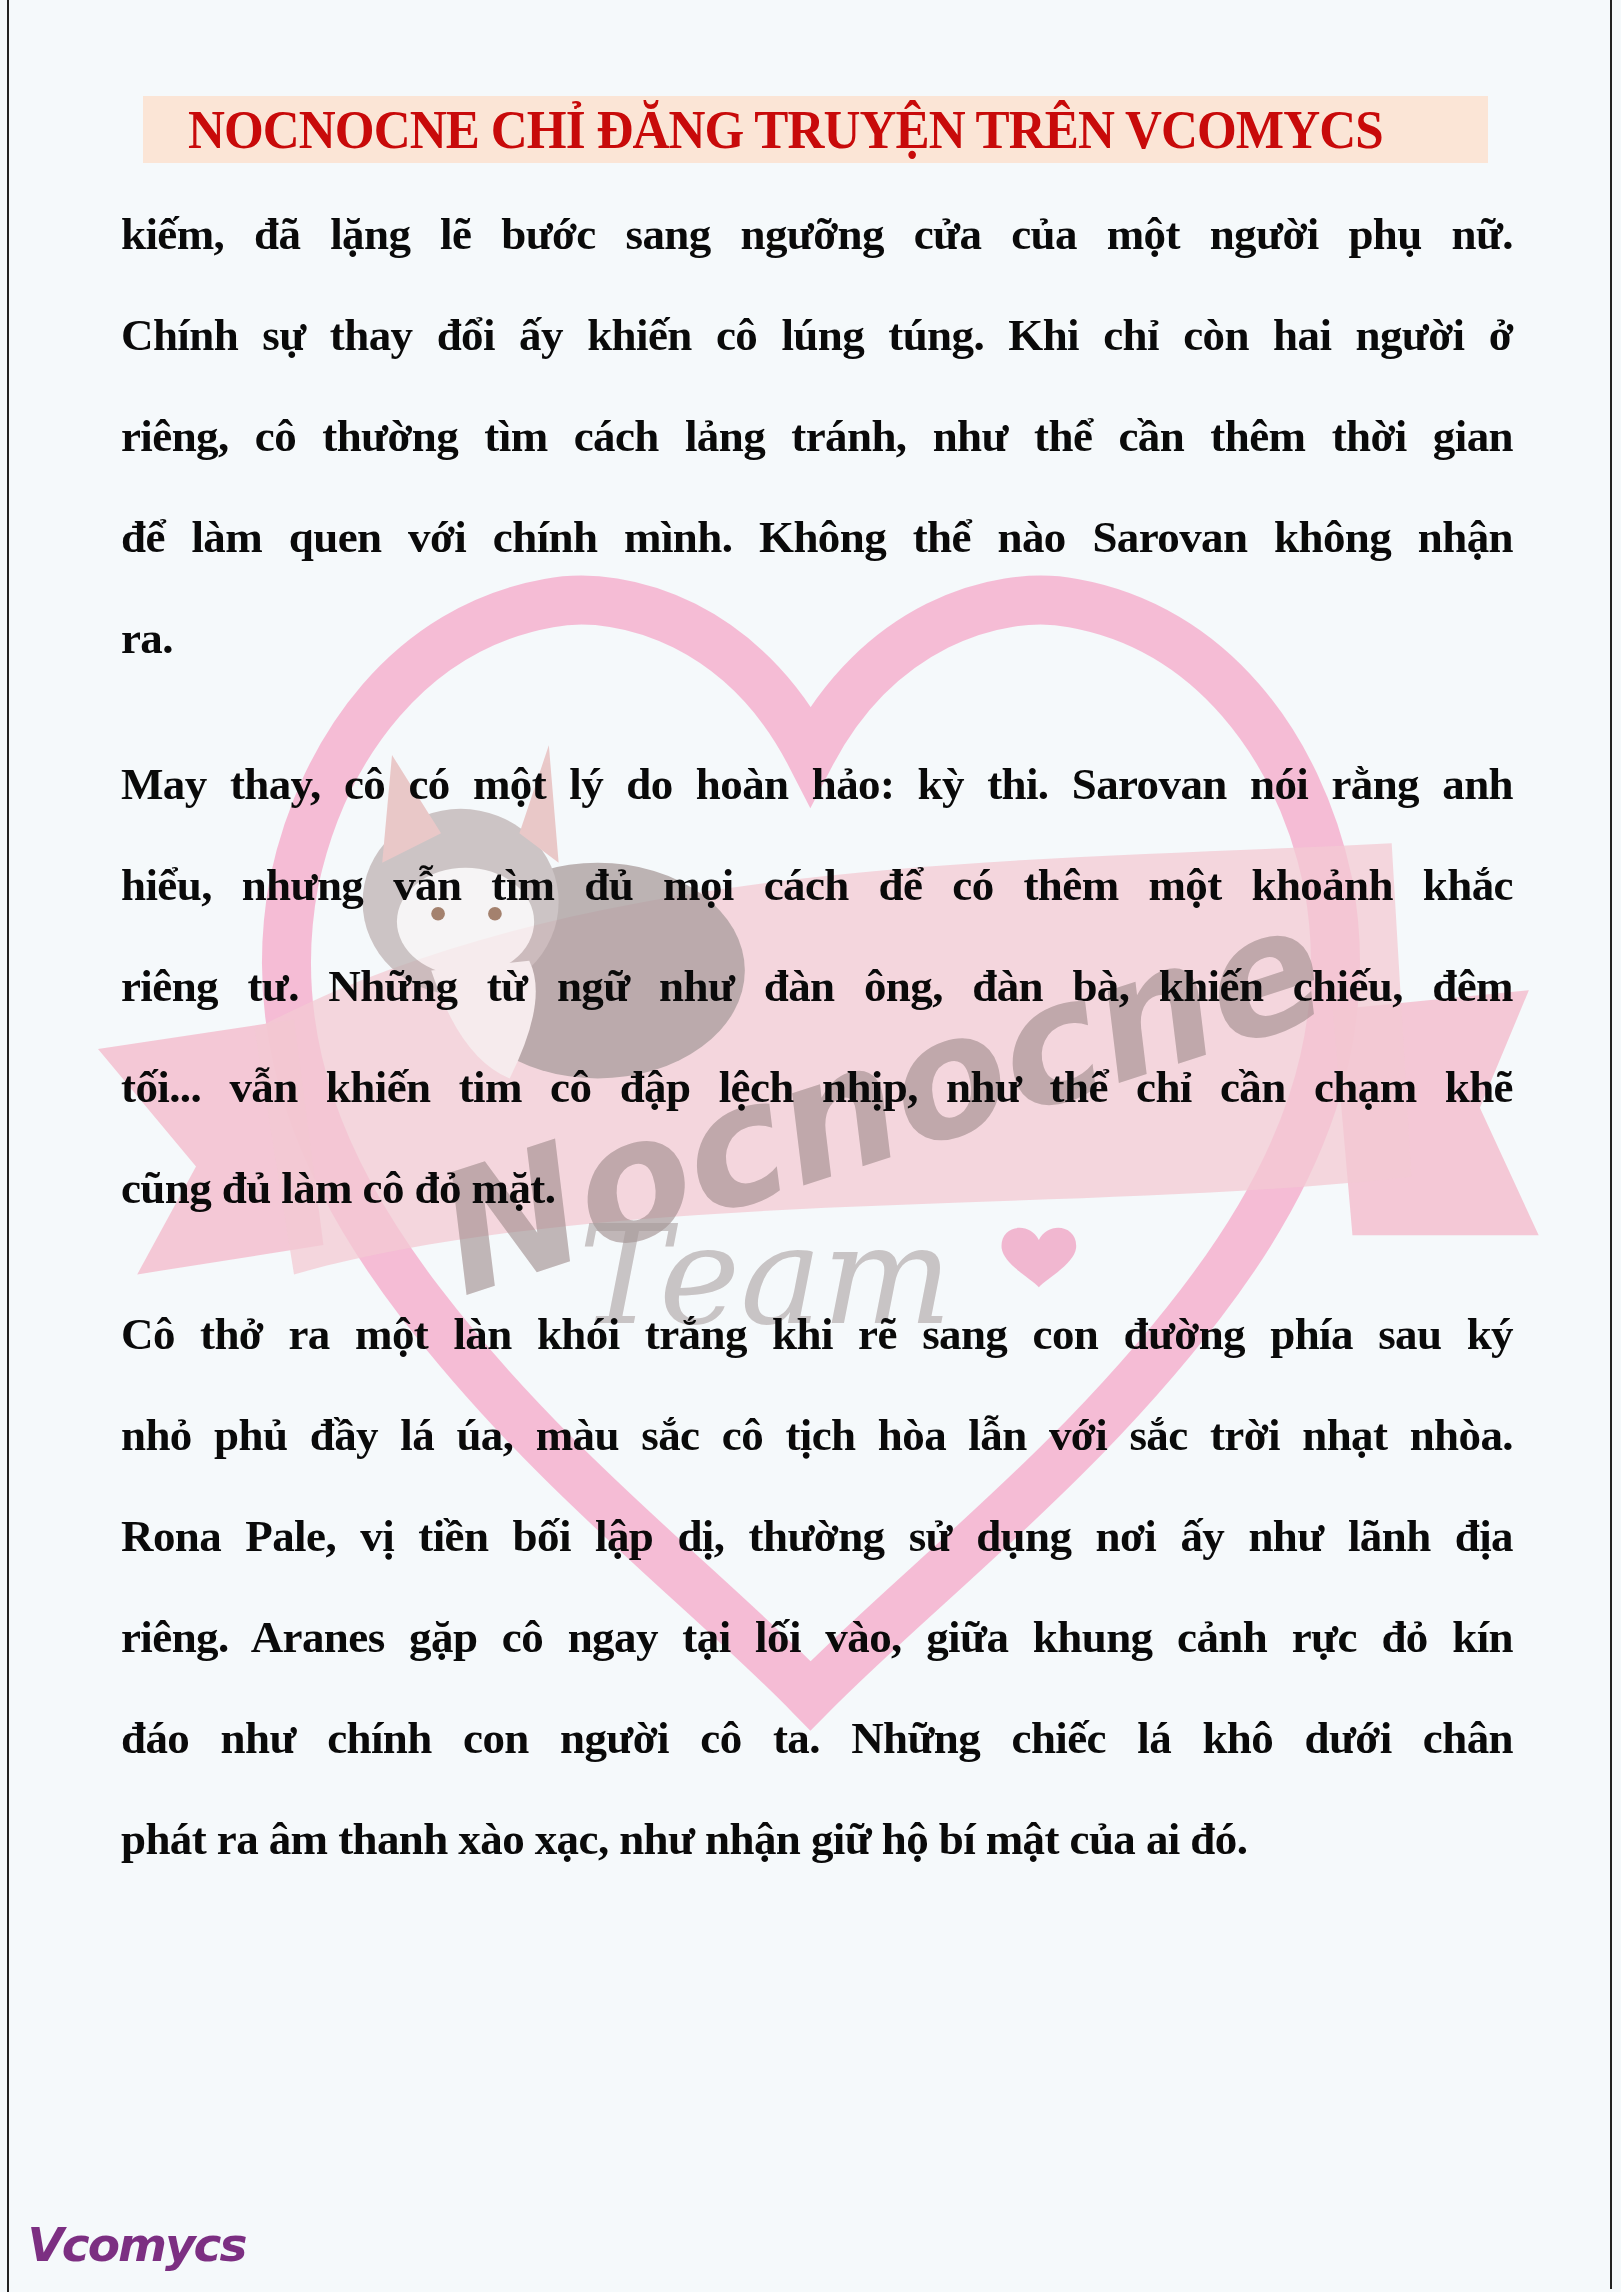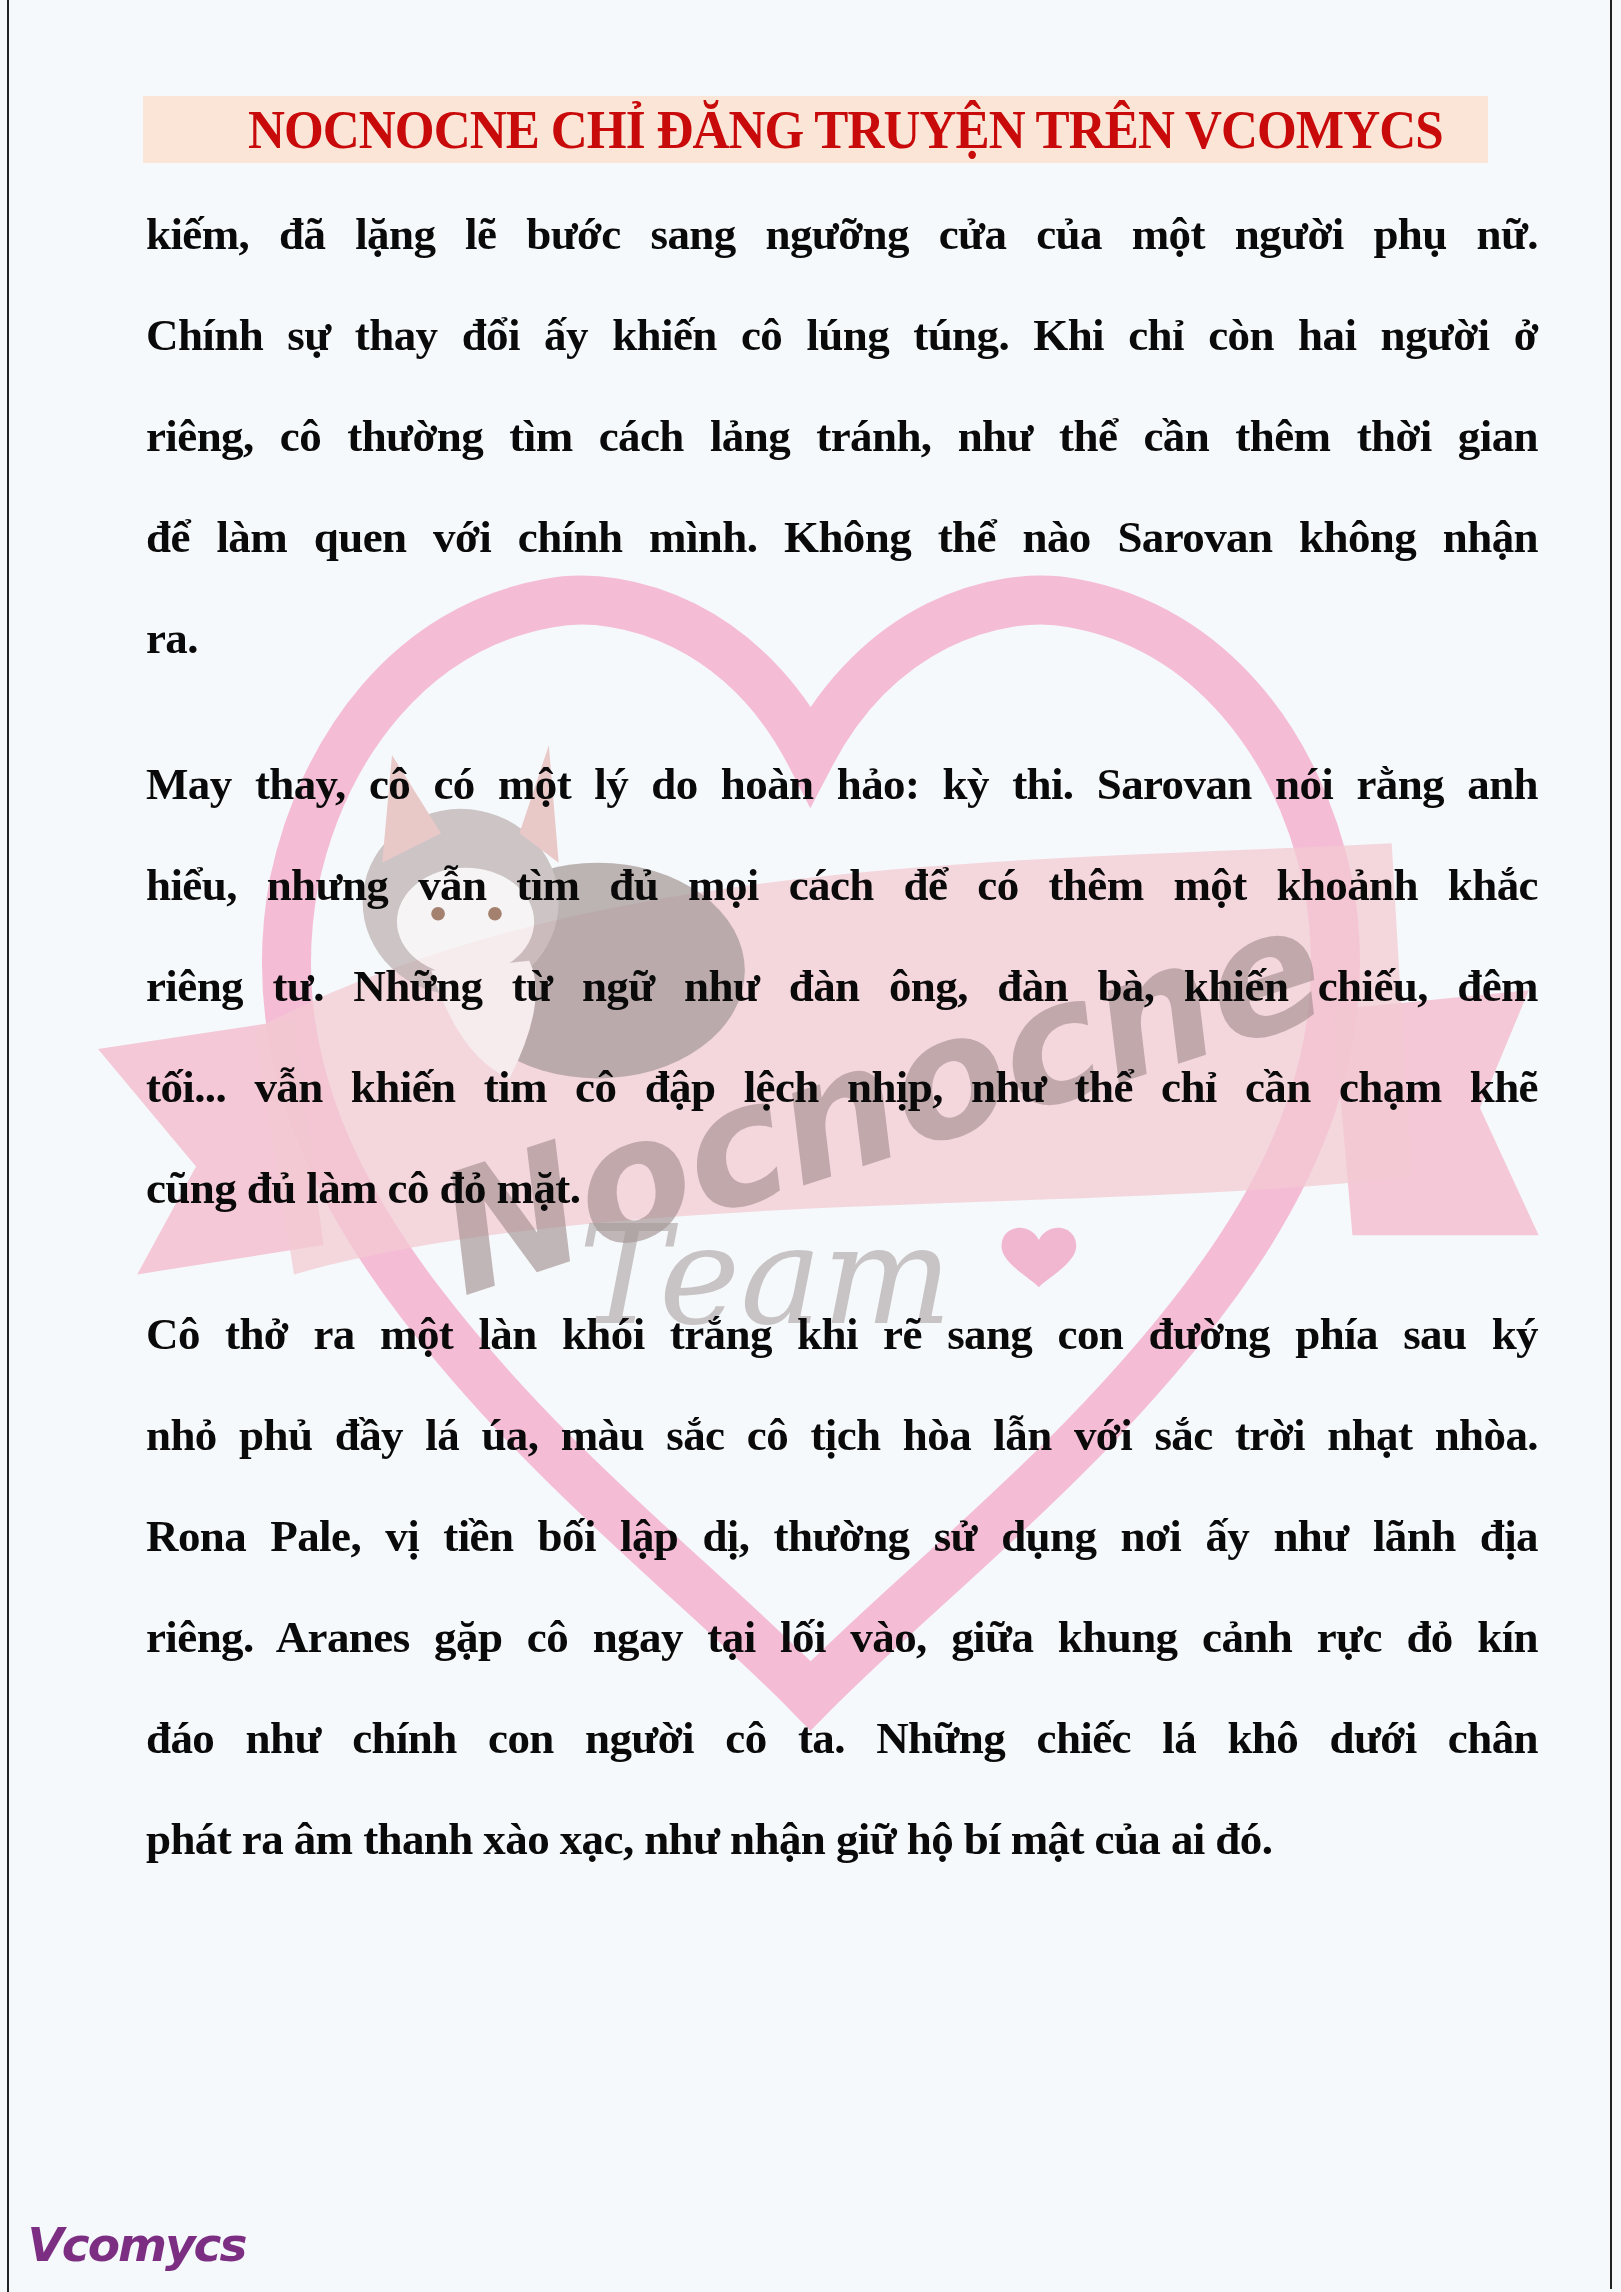--- a/index.html
+++ b/index.html
@@ -28,41 +28,40 @@
   }
   .header-banner {
     position: absolute;
     left: 143px;
     top: 96px;
     width: 1345px;
     height: 67px;
     background: #fbe5d6;
     display: flex;
     align-items: center;
-    justify-content: flex-end;
+    justify-content: flex-start;
   }
   .header-banner span {
     color: #c80a0a;
     font-family: "Liberation Serif", "DejaVu Serif", serif;
     font-weight: bold;
     font-size: 55px;
     letter-spacing: -1px;
     transform: scaleX(0.93);
     white-space: nowrap;
     display: inline-block;
   }
   .body-text {
     position: absolute;
     left: 121px;
     top: 200px;
     width: 1392px;
     color: #0a0a0a;
     font-weight: bold;
     font-size: 45px;
-    margin-left: 25px;
   }
   .line {
     height: 101px;
     line-height: 69px;
     white-space: nowrap;
     text-align: justify;
     text-align-last: justify;
     letter-spacing: -0.6px;
   }
   .line.last {

